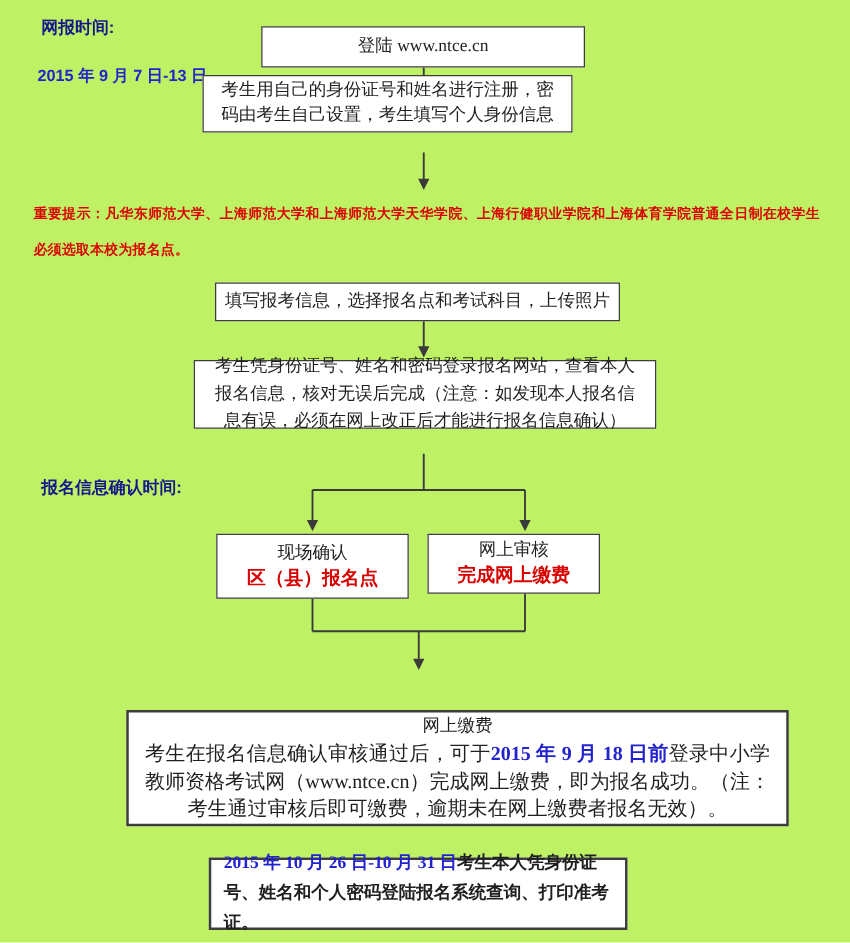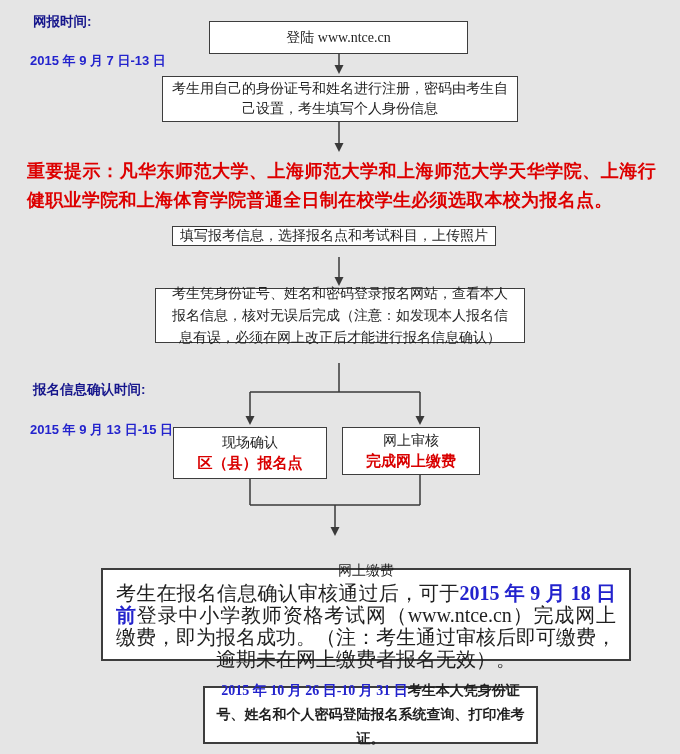--- a/index.html
+++ b/index.html
@@ -1,47 +1,47 @@
 <!DOCTYPE html>
 <html><head>
 <meta charset="utf-8">
 <style>
   html,body{margin:0;padding:0;background:#ffffff;}
   .canvas{
-    position:relative;width:680px;height:754px;background:#e5e5e5;
+    position:relative;width:680px;height:754px;background:#bef264;
     font-family:"Liberation Serif",serif;overflow:hidden;
   }
   .connectors{position:absolute;left:0;top:0;width:680px;height:754px;}
   .node{
     position:absolute;box-sizing:border-box;border:1.5px solid #3d3d3d;
     display:flex;flex-direction:column;align-items:center;justify-content:center;
     text-align:center;color:#1f1f1f;font-size:14px;line-height:20px;background:#ffffff;
   }
   .node .red-line{color:#d90000;font-weight:bold;font-size:15px;}
   .side-label{
     position:absolute;font-family:"Liberation Sans",sans-serif;font-weight:bold;
     white-space:nowrap;
   }
   .navy{color:#16168c;font-size:13.5px;}
   .blue{color:#2323cd;font-size:13px;margin-top:15px;}
   .notice{
     position:absolute;left:27px;top:157px;width:629px;
     font-family:"Liberation Sans",sans-serif;font-weight:bold;
-    color:#dd0000;font-size:18px;line-height:29px;letter-spacing:.3px;
+    color:#dd0000;font-size:11px;line-height:29px;letter-spacing:.3px;
     text-align:justify;
   }
   .pay-title{font-size:14px;line-height:23px;width:100%;text-align:center;}
   .pay-body{
-    margin:0;width:100%;font-size:20px;line-height:22px;
+    margin:0;width:100%;font-size:16px;line-height:22px;
     text-align:justify;text-align-last:center;
   }
   .blue-inline{color:#2323cd;font-weight:bold;}
   .print-box{
-    border-width:2px;align-items:flex-start;text-align:center;
-    font-weight:bold;line-height:24px;padding:6px 10px;justify-content:center;margin-left:36px;
+    border-width:2px;align-items:flex-start;text-align:left;
+    font-weight:bold;line-height:24px;padding:6px 10px;justify-content:center;
   }
   .pay-box{border-width:2px;padding:4px 13px;}
 </style>
 </head>
 <body>
 
 <div class="canvas">
 
   <svg class="connectors" viewBox="0 0 680 754" xmlns="http://www.w3.org/2000/svg">
     <g stroke="#3a3a3a" stroke-width="1.5" fill="none">
@@ -63,36 +63,35 @@
     </g>
   </svg>
 
   <div class="side-label navy" style="left:33px;top:13px">网报时间:</div>
   <div class="side-label blue" style="left:30px;top:37px">2015 年 9 月 7 日-13 日</div>
 
   <div class="node" style="left:209px;top:21px;width:259px;height:33px">
     <span>登陆 www.ntce.cn</span>
   </div>
 
-  <div class="node" style="left:162px;top:76px;width:356px;height:46px;padding:2px 8px">
+  <div class="node" style="left:162px;top:60px;width:296px;height:46px;padding:2px 8px">
     <span>考生用自己的身份证号和姓名进行注册，密码由考生自己设置，考生填写个人身份信息</span>
   </div>
 
   <div class="notice">重要提示：凡华东师范大学、上海师范大学和上海师范大学天华学院、上海行健职业学院和上海体育学院普通全日制在校学生必须选取本校为报名点。</div>
 
-  <div class="node" style="left:172px;top:226px;width:324px;height:20px">
+  <div class="node" style="left:172px;top:226px;width:324px;height:31px">
     <span>填写报考信息，选择报名点和考试科目，上传照片</span>
   </div>
 
   <div class="node" style="left:155px;top:288px;width:370px;height:55px;line-height:22px;padding:2px 10px">
     <span>考生凭身份证号、姓名和密码登录报名网站，查看本人报名信息，核对无误后完成（注意：如发现本人报名信息有误，必须在网上改正后才能进行报名信息确认）</span>
   </div>
 
   <div class="side-label navy" style="left:33px;top:381px">报名信息确认时间:</div>
-  <div class="side-label blue" style="left:30px;top:406px">2015 年 9 月 13 日-15 日</div>
 
   <div class="node" style="left:173px;top:427px;width:154px;height:52px">
     <span>现场确认</span>
     <span class="red-line">区（县）报名点</span>
   </div>
 
   <div class="node" style="left:342px;top:427px;width:138px;height:48px">
     <span>网上审核</span>
     <span class="red-line">完成网上缴费</span>
   </div>

